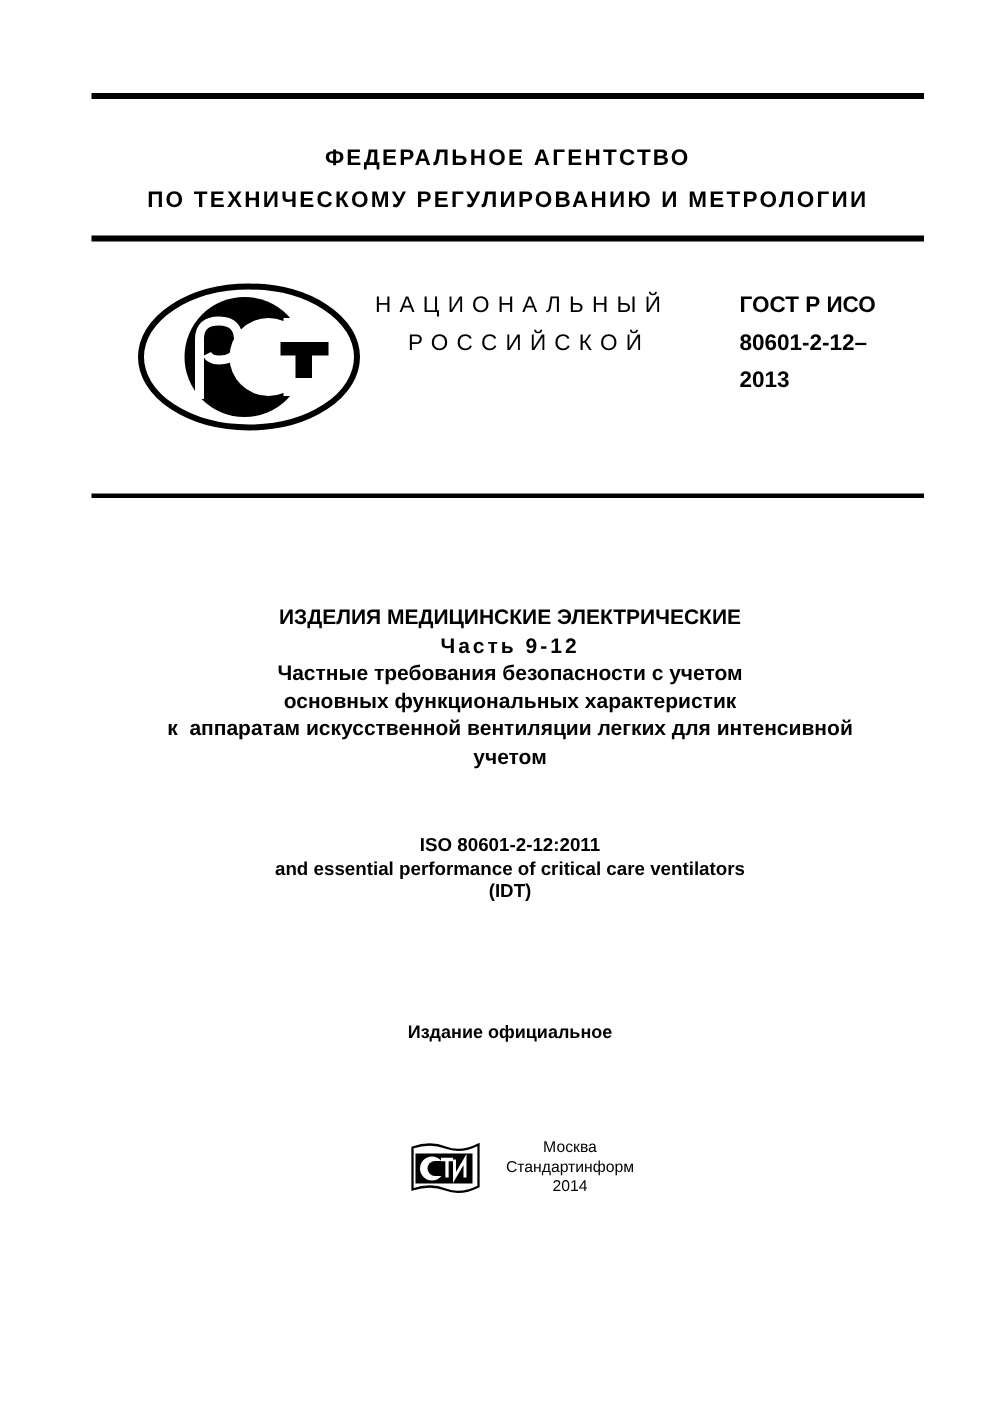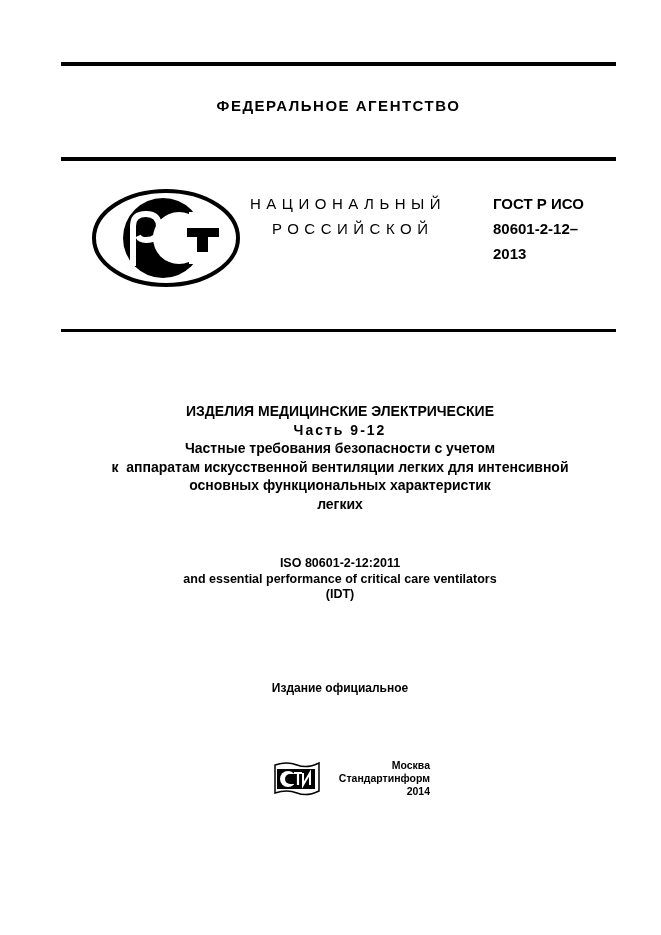--- a/index.html
+++ b/index.html
@@ -26,30 +26,31 @@
            font-weight: bold; font-size: 14px; line-height: 18.5px; }
   .title .part { letter-spacing: 2px; }
 
   .iso { position: absolute; left: 40px; width: 600px; top: 556px; text-align: center;
          font-weight: bold; font-size: 12.5px; line-height: 15.5px; }
 
   .edition { position: absolute; left: 40px; width: 600px; top: 681px; text-align: center;
              font-weight: bold; font-size: 12px; }
 
   .pub-logo { position: absolute; left: 273px; top: 759px; width: 48px; height: 38px; }
-  .publisher { position: absolute; left: 330px; top: 759px; width: 100px; text-align: right;
-               font-weight: bold; font-size: 10.5px; line-height: 13px; }
+  .publisher { position: absolute; left: 330px; top: 759px; width: 100px; text-align: center;
+               font-weight: normal; font-size: 10.5px; line-height: 13px; }
 </style>
 </head>
 <body>
 
 <div class="rule r1"></div>
 
 <div class="agency">
   <div>ФЕДЕРАЛЬНОЕ АГЕНТСТВО</div>
+  <div>ПО ТЕХНИЧЕСКОМУ РЕГУЛИРОВАНИЮ И МЕТРОЛОГИИ</div>
 </div>
 
 <div class="rule r2"></div>
 
 <svg class="logo" viewBox="0 0 150 100">
   <ellipse cx="75" cy="50" rx="72" ry="47" fill="none" stroke="#000" stroke-width="4"></ellipse>
 
   <circle cx="72" cy="50" r="40" fill="#000"></circle>
   <circle cx="88" cy="50" r="26" fill="#fff"></circle>
   <rect x="98" y="24" width="22" height="52" fill="#fff"></rect>
@@ -70,23 +71,23 @@
   <div>80601-2-12–</div>
   <div>2013</div>
 </div>
 
 <div class="rule r3"></div>
 
 <div class="title">
   <div>ИЗДЕЛИЯ МЕДИЦИНСКИЕ ЭЛЕКТРИЧЕСКИЕ</div>
   <div class="part">Часть 9-12</div>
   <div>Частные требования безопасности с учетом</div>
+  <div>основных функциональных характеристик</div>
   <div style="white-space:pre">к  аппаратам искусственной вентиляции легких для интенсивной</div>
-  <div>основных функциональных характеристик</div>
-  <div>легких</div>
+  <div>учетом</div>
 </div>
 
 <div class="iso">
   <div>ISO 80601-2-12:2011</div>
   <div>and essential performance of critical care ventilators</div>
   <div>(IDT)</div>
 </div>
 
 <div class="edition">Издание официальное</div>
 

